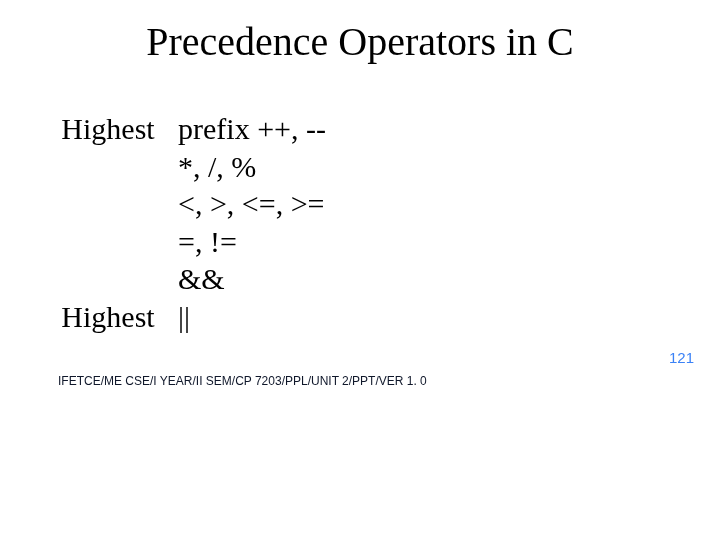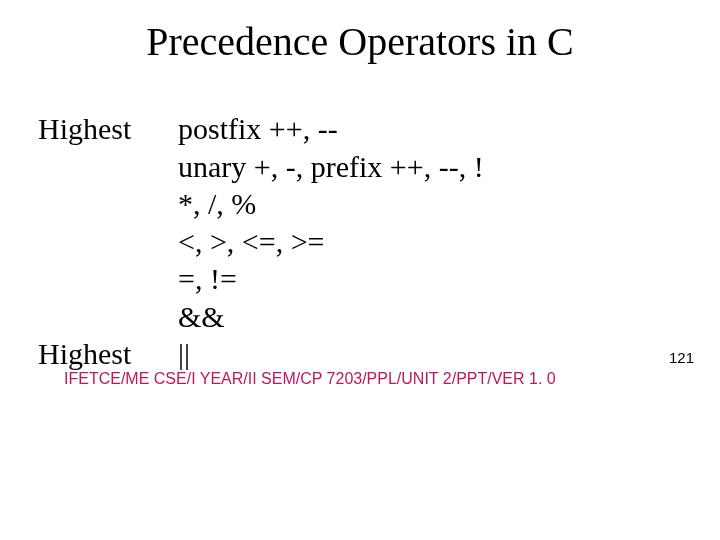--- a/index.html
+++ b/index.html
@@ -35,56 +35,56 @@
     right: 38px;
     font-size: 30px;
     line-height: 1.25;
   }
   .row {
     display: flex;
   }
   .label-col {
     width: 140px;
     flex: 0 0 140px;
+    text-align: center;
   }
   .op-col {
     flex: 1;
   }
   .footer {
     position: absolute;
-    left: 64px;
+    left: 58px;
     bottom: 22px;
     font-family: Arial, Helvetica, sans-serif;
-    font-size: 16px;
-    color: #be185d;
+    font-size: 12px;
+    color: #0f172a;
   }
   .pagenum {
     position: absolute;
     right: 26px;
     bottom: 44px;
     font-family: Arial, Helvetica, sans-serif;
     font-size: 15px;
-    color: #000000;
+    color: #3b82f6;
   }
 </style>
 </head>
 <body>
 
 <div class="slide">
 
   <div class="title">Precedence Operators in C</div>
 
   <div class="body">
     <div class="row">
       <div class="label-col">Highest</div>
-      <div class="op-col">postfix ++, --</div>
+      <div class="op-col">prefix ++, --</div>
     </div>
     <div class="row">
       <div class="label-col"></div>
-      <div class="op-col">unary +, -, prefix ++, --, !</div>
     </div>
     <div class="row">
       <div class="label-col"></div>
       <div class="op-col">*, /, %</div>
     </div>
     <div class="row">
       <div class="label-col"></div>
     </div>
     <div class="row">
       <div class="label-col"></div>

